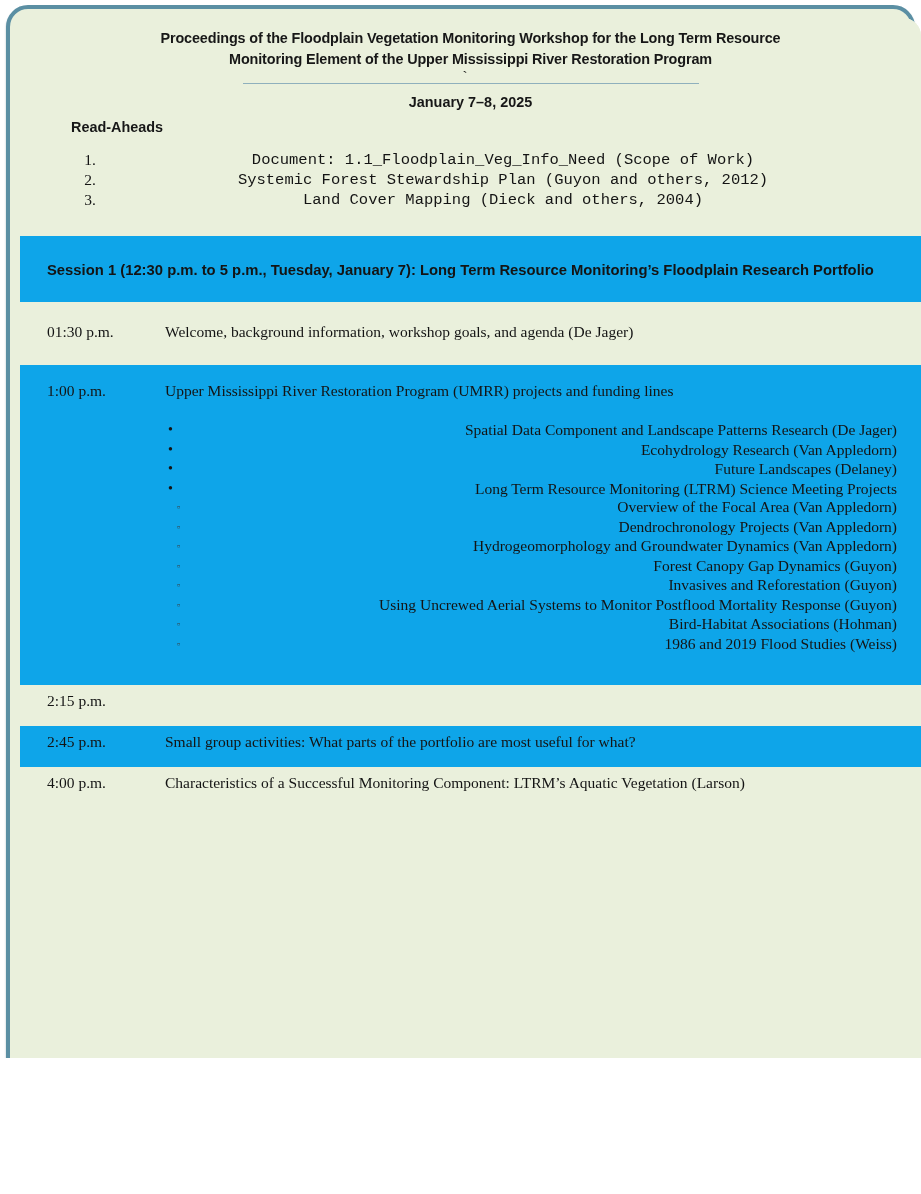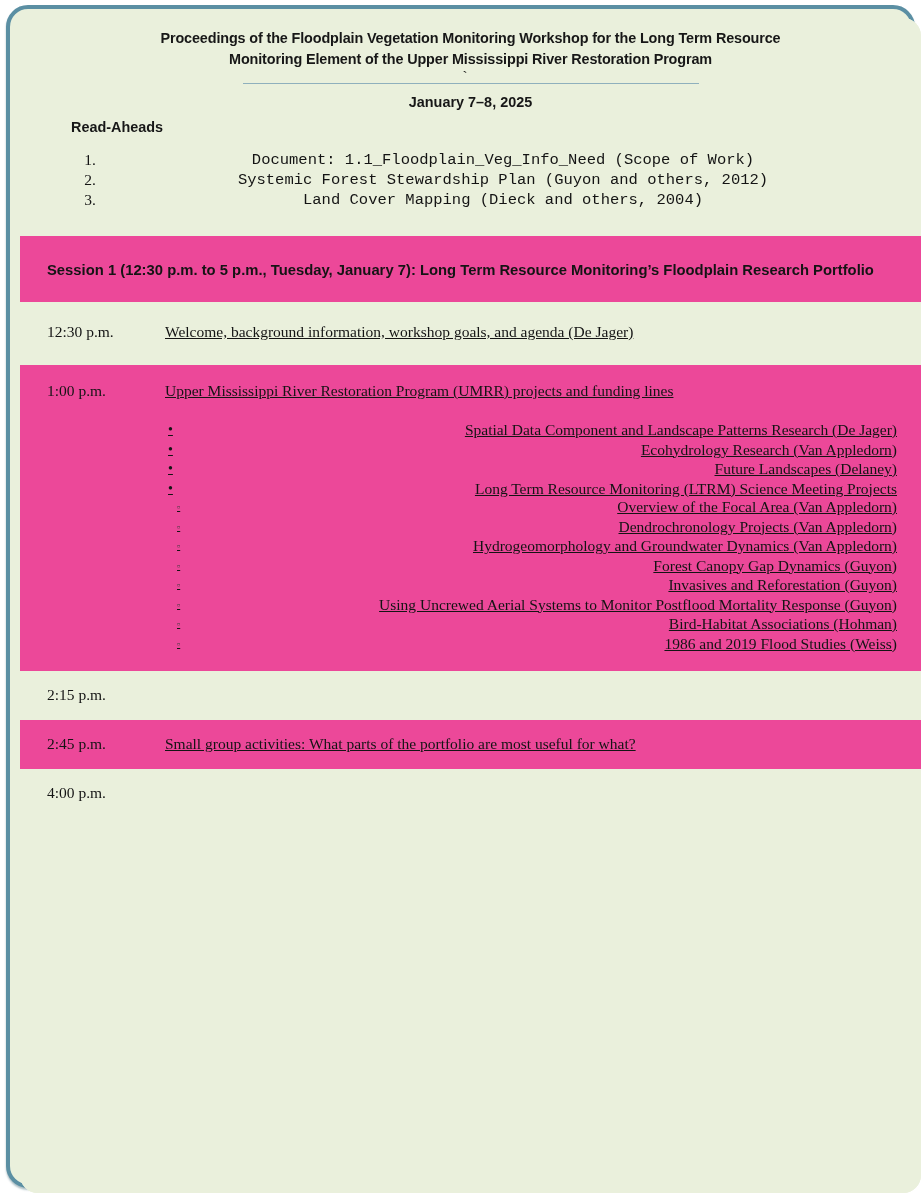--- a/index.html
+++ b/index.html
@@ -11,21 +11,21 @@
     width: 921px;
     height: 1194px;
     font-family: "Liberation Serif", "DejaVu Serif", serif;
     -webkit-font-smoothing: antialiased;
   }
 
   
   #page {
     position: relative;
     width: 921px;
-    height: 1194px;
+    height: 1058px;
     box-sizing: border-box;
     background: #ffffff;
     overflow: hidden;
   }
 
   .page-border {
     position: absolute;
     left: 6px;
     top: 5px;
     width: 909px;
@@ -49,21 +49,21 @@
     background: #eaf0dc;
   }
 
   
   .band {
     box-sizing: border-box;
     width: 100%;
     position: relative;
   }
   .band.light { background: #eaf0dc; }
-  .band.dark  { background: #ec4899; }
+  .band.dark  { background: #0ea5e9; }
 
   
   .title-block {
     padding: 9px 24px 0 24px;
     text-align: center;
   }
   .doc-title {
     font-family: "Liberation Sans Narrow", "Liberation Sans", sans-serif;
     font-weight: bold;
     font-size: 15.5px;
@@ -151,33 +151,32 @@
 
   
   .agenda-row {
     display: flex;
     align-items: flex-start;
     font-size: 15.5px;
     line-height: 20px;
     color: #141414;
   }
   .row-pad-a { padding: 20px 0 23px 0; }   
-  .row-pad-b { padding: 16px 0 17px 0; }   
-  .row-pad-c { padding: 14px 0 15px 0; }   
+  .row-pad-b { padding: 16px 0 31px 0; }   
+  .row-pad-c { padding: 6px 0 15px 0; }   
 
   .time-cell {
     width: 145px;
     flex: 0 0 145px;
     padding-left: 27px;
     box-sizing: border-box;
   }
   .desc-cell {
     flex: 1 1 auto;
     padding-right: 24px;
-    text-decoration: underline;
   }
 
   .bullets-l1 {
     margin: 19px 0 0 0;
     padding: 0;
     list-style: none;
   }
   .bullet-l1 {
     display: flex;
     line-height: 19.5px;
@@ -245,21 +244,21 @@
             <span class="ra-text">Land Cover Mapping (Dieck and others, 2004)</span>
           </li>
         </ol>
       </div>
 
       <div class="band dark session-band">
         <div class="session-title">Session 1  (12:30 p.m. to 5 p.m.,  Tuesday, January 7): Long Term Resource Monitoring’s Floodplain Research Portfolio</div>
       </div>
 
       <div class="band light agenda-row row-pad-a">
-        <div class="time-cell">12:30 p.m.</div>
+        <div class="time-cell">01:30 p.m.</div>
         <div class="desc-cell">Welcome, background information, workshop goals, and agenda  (De Jager)</div>
       </div>
 
       <div class="band dark agenda-row row-pad-b">
         <div class="time-cell">1:00 p.m.</div>
         <div class="desc-cell">
           <div>Upper Mississippi River Restoration Program (UMRR) projects and funding lines</div>
 
           <ul class="bullets-l1">
             <li class="bullet-l1">
@@ -321,20 +320,21 @@
         <div class="time-cell">2:15 p.m.</div>
       </div>
 
       <div class="band dark agenda-row row-pad-c">
         <div class="time-cell">2:45 p.m.</div>
         <div class="desc-cell">Small group activities: What parts of the portfolio are most useful for what?</div>
       </div>
 
       <div class="band light agenda-row row-pad-c">
         <div class="time-cell">4:00 p.m.</div>
+        <div class="desc-cell">Characteristics of a Successful Monitoring Component: LTRM’s Aquatic Vegetation (Larson)</div>
       </div>
 
 
       <div class="band light filler"></div>
 
     </div>
   </div>
 </div>
 
 </body></html>

